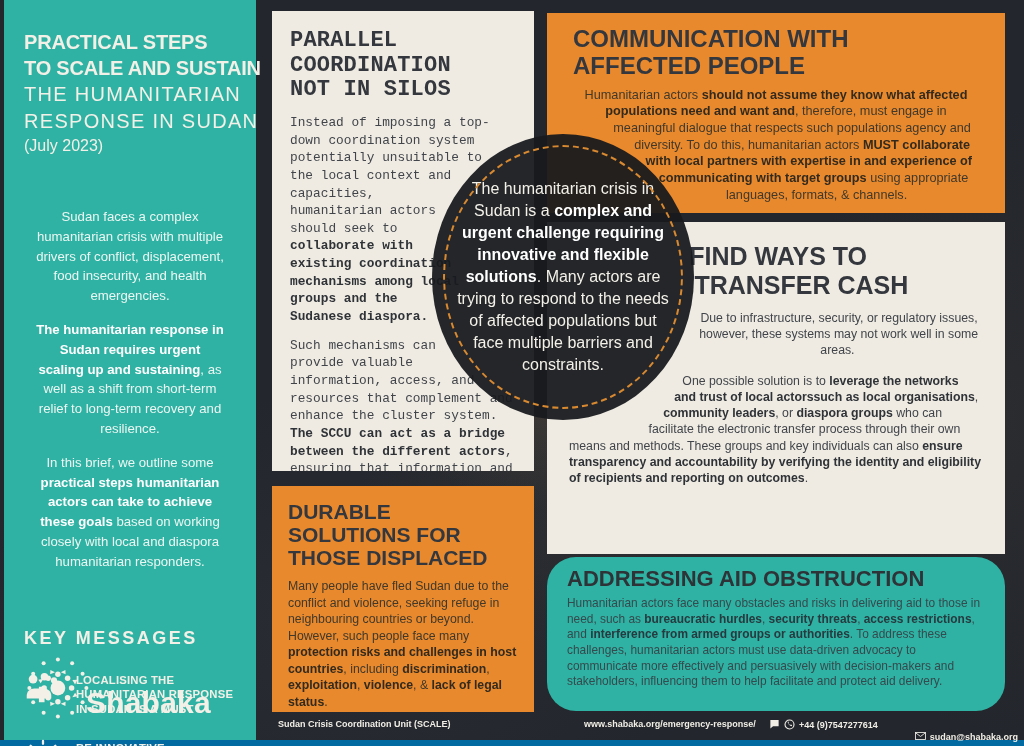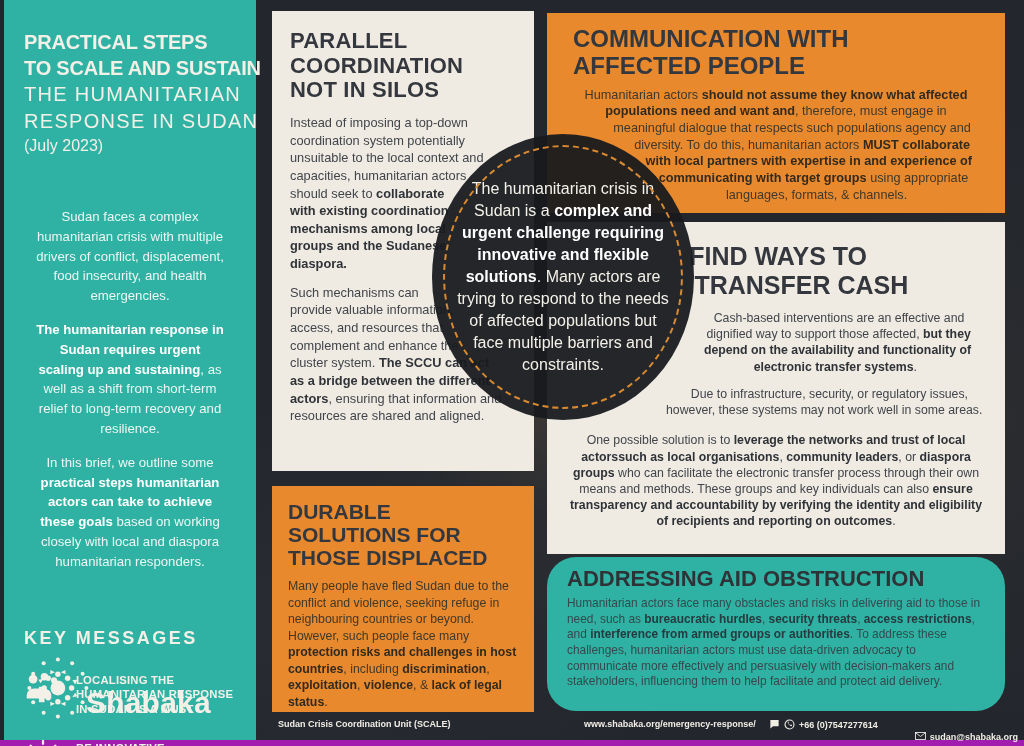--- a/index.html
+++ b/index.html
@@ -1,19 +1,19 @@
 <!DOCTYPE html>
 <html style="--teal: #2fb2a3; --orange: #e8892d; --cream: #efebe2; --dark: #24272d; --ink: #34383e;"><head>
 <meta charset="utf-8">
 <style>
   :root{
     --teal:#2fb2a3; --orange:#e8892d; --cream:#efebe2; --dark:#24272d; --ink:#34383e; --paper:#f3f0e8;
   }
   html,body{margin:0;padding:0;background:#888;}
-  .page{position:relative;width:1024px;height:746px;background:#a21caf;overflow:hidden;
+  .page{position:relative;width:1024px;height:746px;background:#0369a1;overflow:hidden;
         font-family:"Liberation Sans", sans-serif;}
   
   .main-bg{position:absolute;left:0;top:0;width:1024px;height:740px;
     background:
       radial-gradient(230px 160px at 560px 400px, rgba(150,120,85,0.20), transparent 70%),
       radial-gradient(420px 240px at 660px 490px, rgba(105,95,80,0.14), transparent 72%),
       radial-gradient(300px 420px at 1000px 420px, rgba(95,88,74,0.12), transparent 75%),
       radial-gradient(500px 300px at 330px 620px, rgba(70,75,82,0.16), transparent 75%),
       #23262c;}
   
@@ -38,37 +38,37 @@
   .p-orange{background:var(--orange);}
   .p-teal{background:var(--teal);}
   .panel h2{margin:0;font-weight:800;color:var(--ink);white-space:pre-line;}
   .rich{margin:0;}
   .p-cream .rich{color:#41454b;}
   .p-cream .rich b{color:#2f3338;}
   .p-orange .rich{color:#41382a;}
   .p-orange .rich b{color:#332a1d;}
   .p-teal .rich{color:#354a4e;}
   .p-teal .rich b{color:#263a3f;}
-  #panel-parallel{left:272px;top:11px;width:262px;height:460px;padding:18px 18px 0;}
+  #panel-parallel{left:272px;top:11px;width:262px;height:460px;padding:18px 18px 0;font-family:Liberation Mono, monospace;}
   #panel-parallel h2{font-size:22px;line-height:1.12;letter-spacing:0.2px;}
   #panel-parallel .rich{font-size:12.8px;line-height:1.38;margin-top:11px;}
   .wrap-right{float:right;width:64px;height:282px;margin:26px -6px 0 6px;
               shape-outside:circle(150px at 158px 145px);}
   #panel-durable{left:272px;top:486px;width:262px;height:226px;padding:14px 16px 0;}
   #panel-durable h2{font-size:21px;line-height:1.1;}
   #panel-durable .rich{font-size:12.3px;line-height:1.34;margin-top:9px;}
   #panel-comm{left:547px;top:13px;width:458px;height:200px;padding:13px 26px 0;}
   #panel-comm h2{font-size:24px;line-height:1.12;}
   #panel-comm .rich{font-size:12.7px;line-height:1.31;margin-top:7px;text-align:center;}
   .wrap-left-comm{float:left;width:116px;height:92px;margin:54px 8px 0 -10px;
                   shape-outside:circle(120px at -34px 150px);}
   #panel-cash{left:547px;top:222px;width:458px;height:332px;padding:20px 22px 0;}
   #panel-cash h2{font-size:25px;line-height:1.14;}
   #panel-cash .rich{font-size:12.3px;line-height:1.32;margin-top:11px;text-align:center;}
-  #panel-cash .rich.left{text-align:center;margin-top:14px;}
+  #panel-cash .rich.left{text-align:left;margin-top:14px;}
   .wrap-left-cash{float:left;width:146px;height:202px;margin:-20px 10px 0 -22px;
                   shape-outside:circle(152px at -26px 70px);}
   #panel-obstruct{left:547px;top:557px;width:458px;height:154px;padding:10px 20px 0;border-radius:29px;}
   #panel-obstruct h2{font-size:22px;line-height:1.1;color:#2e3338;}
   #panel-obstruct .rich{font-size:11.9px;line-height:1.31;margin-top:5px;}
   
   .circle{position:absolute;left:432px;top:134px;width:262px;height:286px;border-radius:50%;
           background:rgba(23,25,30,0.94);z-index:6;display:flex;align-items:center;justify-content:center;
           box-sizing:border-box;padding:30px 24px;}
   .circle::before{content:'';position:absolute;inset:11px;border:2px dashed #d9892f;border-radius:50%;}
@@ -205,21 +205,20 @@
     <div>
       <div class="wrap-left-comm"></div>
       <p class="rich"><span>Humanitarian actors </span><b>should not assume they know what affected populations need and want and</b><span>, therefore, must engage in meaningful dialogue that respects such populations agency and diversity. To do this, humanitarian actors </span><b>MUST collaborate with local partners with expertise in and experience of communicating with target groups</b><span> using appropriate languages, formats, &amp; channels.</span></p>
     </div>
   </div>
 
   <div class="panel p-cream" id="panel-cash">
     <div class="wrap-left-cash"></div>
     <h2>FIND WAYS TO
 TRANSFER CASH</h2>
-    <p class="rich"><span>Cash-based interventions are an effective and dignified way to support those affected, </span><b>but they depend on the availability and functionality of electronic transfer systems</b><span>.</span></p>
     <p class="rich"><span>Due to infrastructure, security, or regulatory issues, however, these systems may not work well in some areas.</span></p>
     <p class="rich left"><span>One possible solution is to </span><b>leverage the networks and trust of local actorssuch as local organisations</b><span>, </span><b>community leaders</b><span>, or </span><b>diaspora groups</b><span> who can facilitate the electronic transfer process through their own means and methods. These groups and key individuals can also </span><b>ensure transparency and accountability by verifying the identity and eligibility of recipients and reporting on outcomes</b><span>.</span></p>
   </div>
 
   <div class="panel p-teal" id="panel-obstruct">
     <h2>ADDRESSING AID OBSTRUCTION</h2>
     <p class="rich"><span>Humanitarian actors face many obstacles and risks in delivering aid to those in need, such as </span><b>bureaucratic hurdles</b><span>, </span><b>security threats</b><span>, </span><b>access restrictions</b><span>, and </span><b>interference from armed groups or authorities</b><span>. To address these challenges, humanitarian actors must use data-driven advocacy to communicate more effectively and persuasively with decision-makers and stakeholders, influencing them to help facilitate and protect aid delivery.</span></p>
   </div>
 
   <div class="circle">
@@ -234,21 +233,21 @@
         <svg viewBox="0 0 12 12" width="11" height="11">
             <path d="M1.5 1h9v6.8H4.4L1.5 10.4z" fill="#f1eee6"></path>
           </svg>
       </span>
       <span class="f-ico">
         <svg viewBox="0 0 12 12" width="11" height="11">
             <circle cx="6" cy="6" r="4.9" fill="none" stroke="#f1eee6" stroke-width="1.2"></circle>
             <path d="M4 3.4c.2 2.1 2.4 4.2 4.5 4.5l.3-1.3-1.4-.6-.7.5c-.8-.4-1.5-1.1-1.9-1.9l.5-.7-.6-1.3z" fill="#f1eee6"></path>
           </svg>
       </span>
-      <span>+66 (0)7547277614</span>
+      <span>+44 (9)7547277614</span>
     </span>
     <span class="f-item" id="f-email">
       <span class="f-ico">
         <svg viewBox="0 0 14 10" width="13" height="10">
             <rect x="0.6" y="0.6" width="12.8" height="8.8" fill="none" stroke="#f1eee6" stroke-width="1.1"></rect>
             <path d="M0.6 0.8 7 5.6l6.4-4.8" fill="none" stroke="#f1eee6" stroke-width="1.1"></path>
           </svg>
       </span>
       <span>sudan@shabaka.org</span>
     </span>

